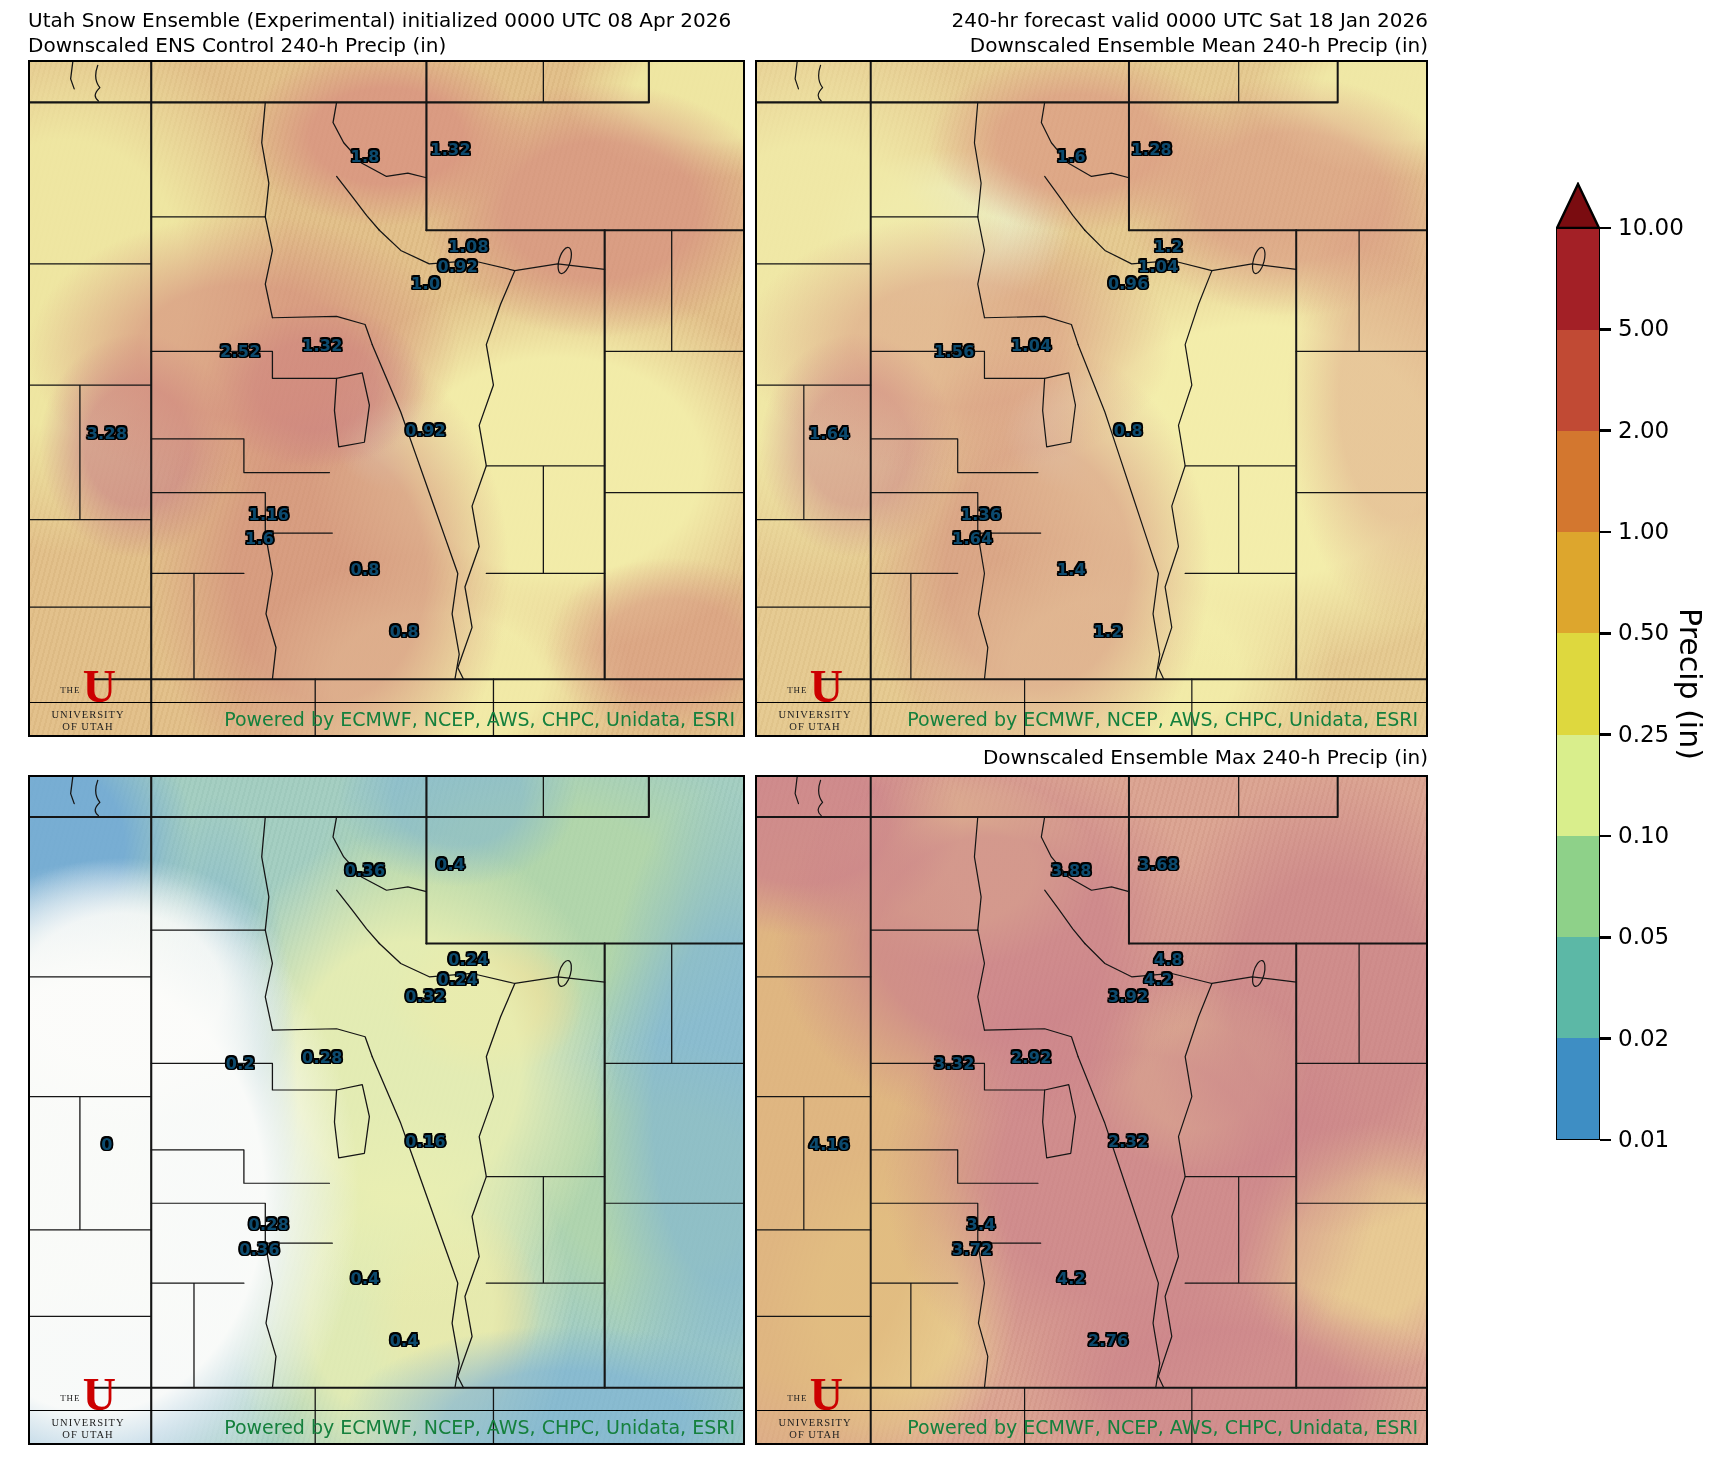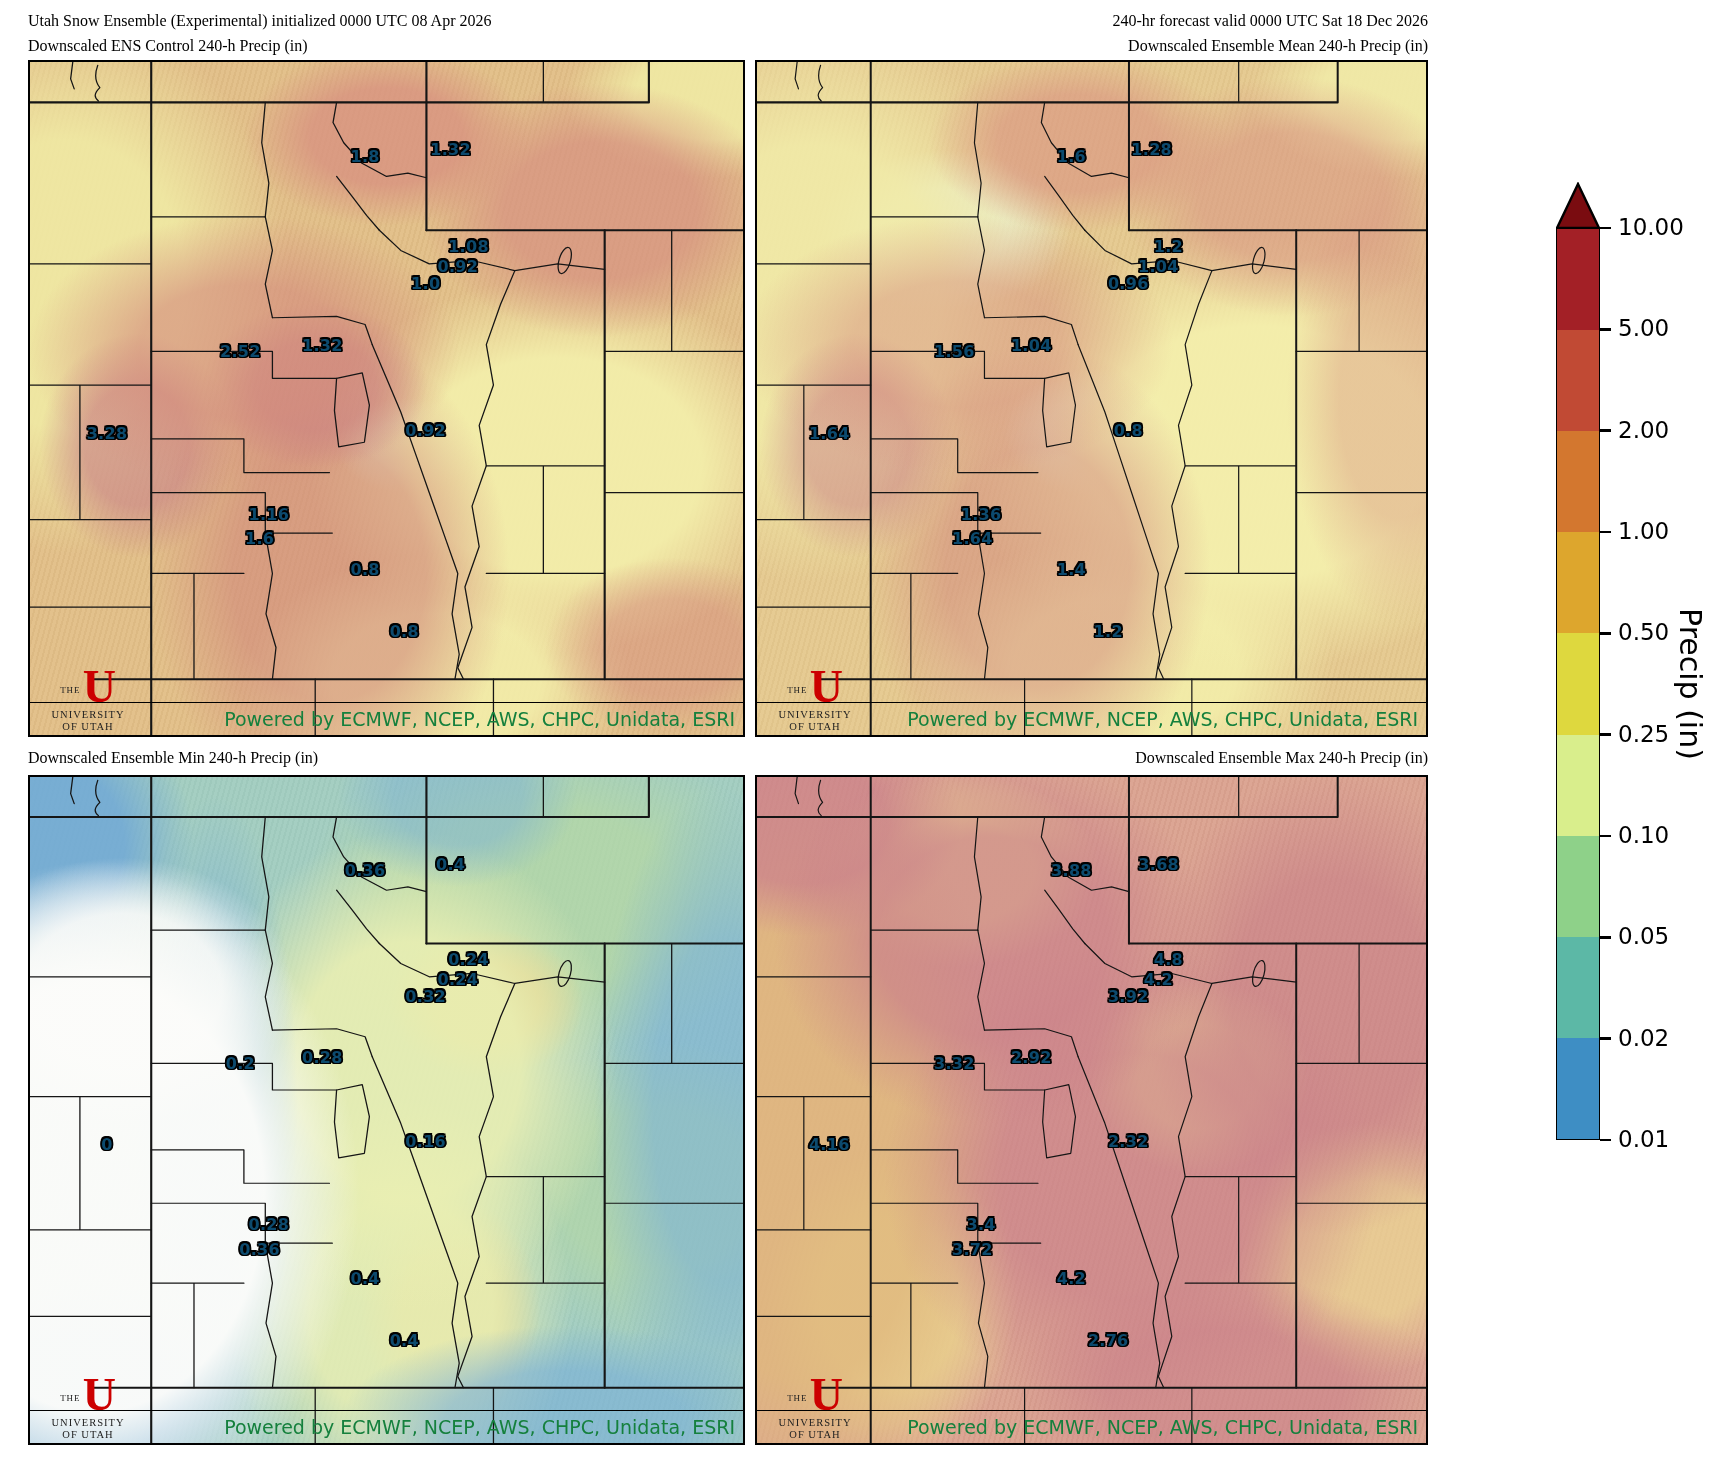--- a/index.html
+++ b/index.html
@@ -1,18 +1,18 @@
 <!DOCTYPE html>
 <html><head>
 <meta charset="utf-8">
 <style>
   html,body{margin:0;padding:0;background:#fff;}
   .canvas{position:relative;width:1736px;height:1470px;background:#fff;overflow:hidden;
           font-family:"DejaVu Sans","Liberation Sans",sans-serif;}
-  .ptitle{position:absolute;font-size:16px;line-height:25px;color:#000;white-space:nowrap;font-family:Liberation Serif, serif;}
+  .ptitle{position:absolute;font-size:20px;line-height:25px;color:#000;white-space:nowrap;}
   .ptitle.right{text-align:right;}
   .panel{position:absolute;border:2px solid #000;box-sizing:border-box;overflow:hidden;}
   .map-bg{position:absolute;inset:0;}
   .borders{position:absolute;inset:0;width:100%;height:100%;}
   .map-values{position:absolute;inset:0;}
   .mval{position:absolute;transform:translate(-50%,-50%);font-size:16px;font-weight:700;color:#0c4a6e;
         white-space:nowrap;letter-spacing:.3px;
         text-shadow:-1.5px -1.5px 0 #000,1.5px -1.5px 0 #000,-1.5px 1.5px 0 #000,1.5px 1.5px 0 #000,
                     0 -1.8px 0 #000,0 1.8px 0 #000,-1.8px 0 0 #000,1.8px 0 0 #000;}
   .panel-footer{position:absolute;left:0;right:0;bottom:0;height:32px;border-top:1.7px solid #000;
@@ -135,25 +135,22 @@
   </defs>
 </svg>
 
 <div class="canvas">
 
   <div class="ptitle" style="left:28px;top:8px;">
     <div>Utah Snow Ensemble (Experimental) initialized 0000 UTC 08 Apr 2026</div>
     <div>Downscaled ENS Control 240-h Precip (in)</div>
   </div>
   <div class="ptitle right" style="right:308px;top:8px;">
-    <div>240-hr forecast valid 0000 UTC Sat 18 Dec 2026</div>
+    <div>240-hr forecast valid 0000 UTC Sat 18 Jan 2026</div>
     <div>Downscaled Ensemble Mean 240-h Precip (in)</div>
-  </div>
-  <div class="ptitle" style="left:28px;top:745px;">
-    <div>Downscaled Ensemble Min 240-h Precip (in)</div>
   </div>
   <div class="ptitle right" style="right:308px;top:745px;">
     <div>Downscaled Ensemble Max 240-h Precip (in)</div>
   </div>
 
   <div class="panel" style="left:28px;top:60px;width:717px;height:677px;">
     <div class="map-bg bg-control"></div>
     <svg class="borders" viewBox="0 0 1000 1000" preserveAspectRatio="none">
         <use href="#county-lines"></use>
       </svg>

